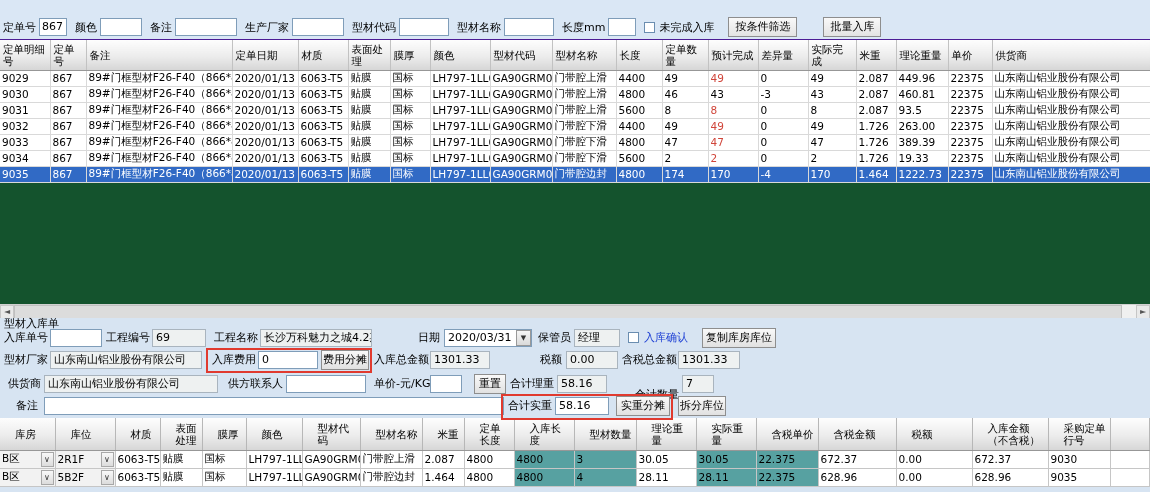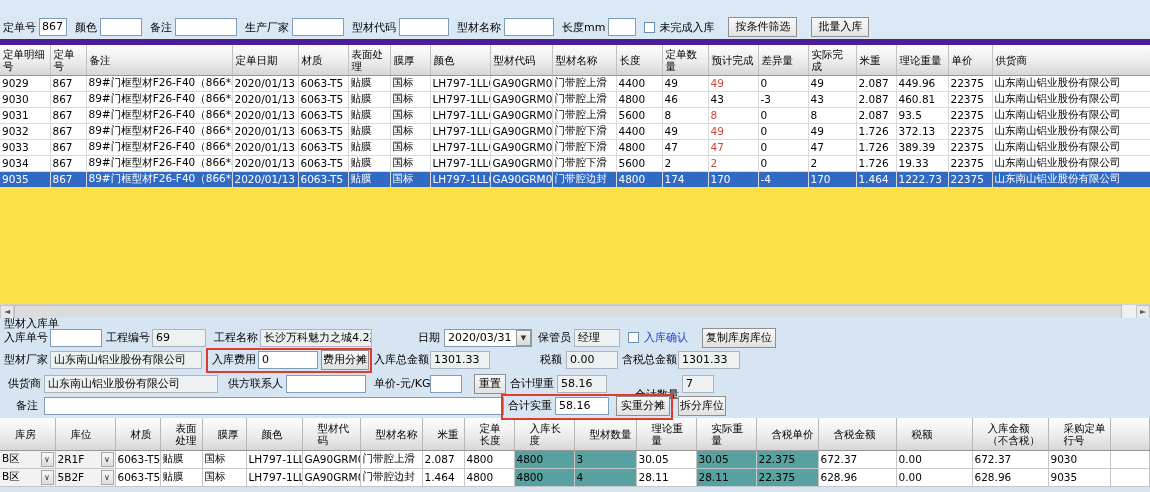--- a/index.html
+++ b/index.html
@@ -6,23 +6,23 @@
   html,body { width:1150px; height:492px; }
   body { font-family:"DejaVu Sans","Liberation Sans",sans-serif; font-size:11px; color:#000; background:#dae7f5; overflow:hidden; }
   .app { position:relative; width:1150px; height:492px; background:#dae7f5; }
 
   .top-title { position:absolute; left:4px; top:1px; height:14px; line-height:14px; white-space:nowrap; }
 
   .filterbar { position:absolute; left:0; top:15px; width:1150px; height:24px; display:flex; align-items:center; padding-left:3px; }
   .flbl { white-space:nowrap; margin-right:3px; }
   .finput { display:inline-block; height:18px; line-height:16px; background:#fff; border:1px solid #7f9db9; padding:0 2px; overflow:hidden; white-space:nowrap; margin-right:8px; }
   .cb { display:inline-block; width:11px; height:11px; background:#fff; border:1px solid #6a8db0; margin-right:4px; flex:none; }
-  .fbtn { display:inline-block; height:20px; line-height:18px; padding:0 6px; background:linear-gradient(#f9f9f9,#e3e3e3); border:1px solid #8e8e8e; margin-right:14px; white-space:nowrap; cursor:default; }
-
-  .grid-wrap { position:absolute; left:0; top:39px; width:1150px; height:265px; background:#fde047; border-top:6px solid #4c1d95; overflow:hidden; }
+  .fbtn { display:inline-block; height:20px; line-height:18px; padding:0 6px; background:linear-gradient(#f9f9f9,#e3e3e3); border:1px solid #8e8e8e; margin-right:26px; white-space:nowrap; cursor:default; }
+
+  .grid-wrap { position:absolute; left:0; top:39px; width:1150px; height:265px; background:#14532d; border-top:1px solid #4c1d95; overflow:hidden; }
 
   table.grid { border-collapse:collapse; table-layout:fixed; width:1150px; background:#fff; font-size:10.5px; }
   .grid th { background:linear-gradient(#fdfdfd,#ececec 55%,#d6d6d6); border-right:1px solid #c2c2c2; border-bottom:1px solid #979797;
              font-weight:normal; padding:1px 3px; text-align:left; vertical-align:middle; word-break:break-all; line-height:1.15; height:30px; font-size:10.5px; }
   .grid td { border-right:1px solid #d9d9d9; border-bottom:1px solid #d9d9d9; padding:0 2px; height:16px; white-space:nowrap; overflow:hidden; vertical-align:middle; }
   .grid tr.selected td { background:#316ac5; color:#fff; }
   .grid td.red { color:#d0453a; }
   .grid td.teal { background:#57a1a1; }
   .grid td.dd { position:relative; padding-right:16px; background:#f2f2f2; }
   .dd-arrow { position:absolute; right:1px; top:1px; bottom:1px; width:13px; background:linear-gradient(#f8f8f8,#dcdcdc); border:1px solid #a8a8a8; font-size:8px; color:#333; text-align:center; line-height:13px; }
@@ -194,21 +194,21 @@
             <td>国标</td>
             <td>LH797-1LL0</td>
             <td>GA90GRM04</td>
             <td>门带腔下滑</td>
             <td>4400</td>
             <td>49</td>
             <td class="red">49</td>
             <td>0</td>
             <td>49</td>
             <td>1.726</td>
-            <td>372.13</td>
+            <td>263.00</td>
             <td>22375</td>
             <td>山东南山铝业股份有限公司</td>
           </tr>
           <tr>
             <td>9033</td>
             <td>867</td>
             <td>89#门框型材F26-F40（866*867）</td>
             <td>2020/01/13</td>
             <td>6063-T5</td>
             <td>贴膜</td>

